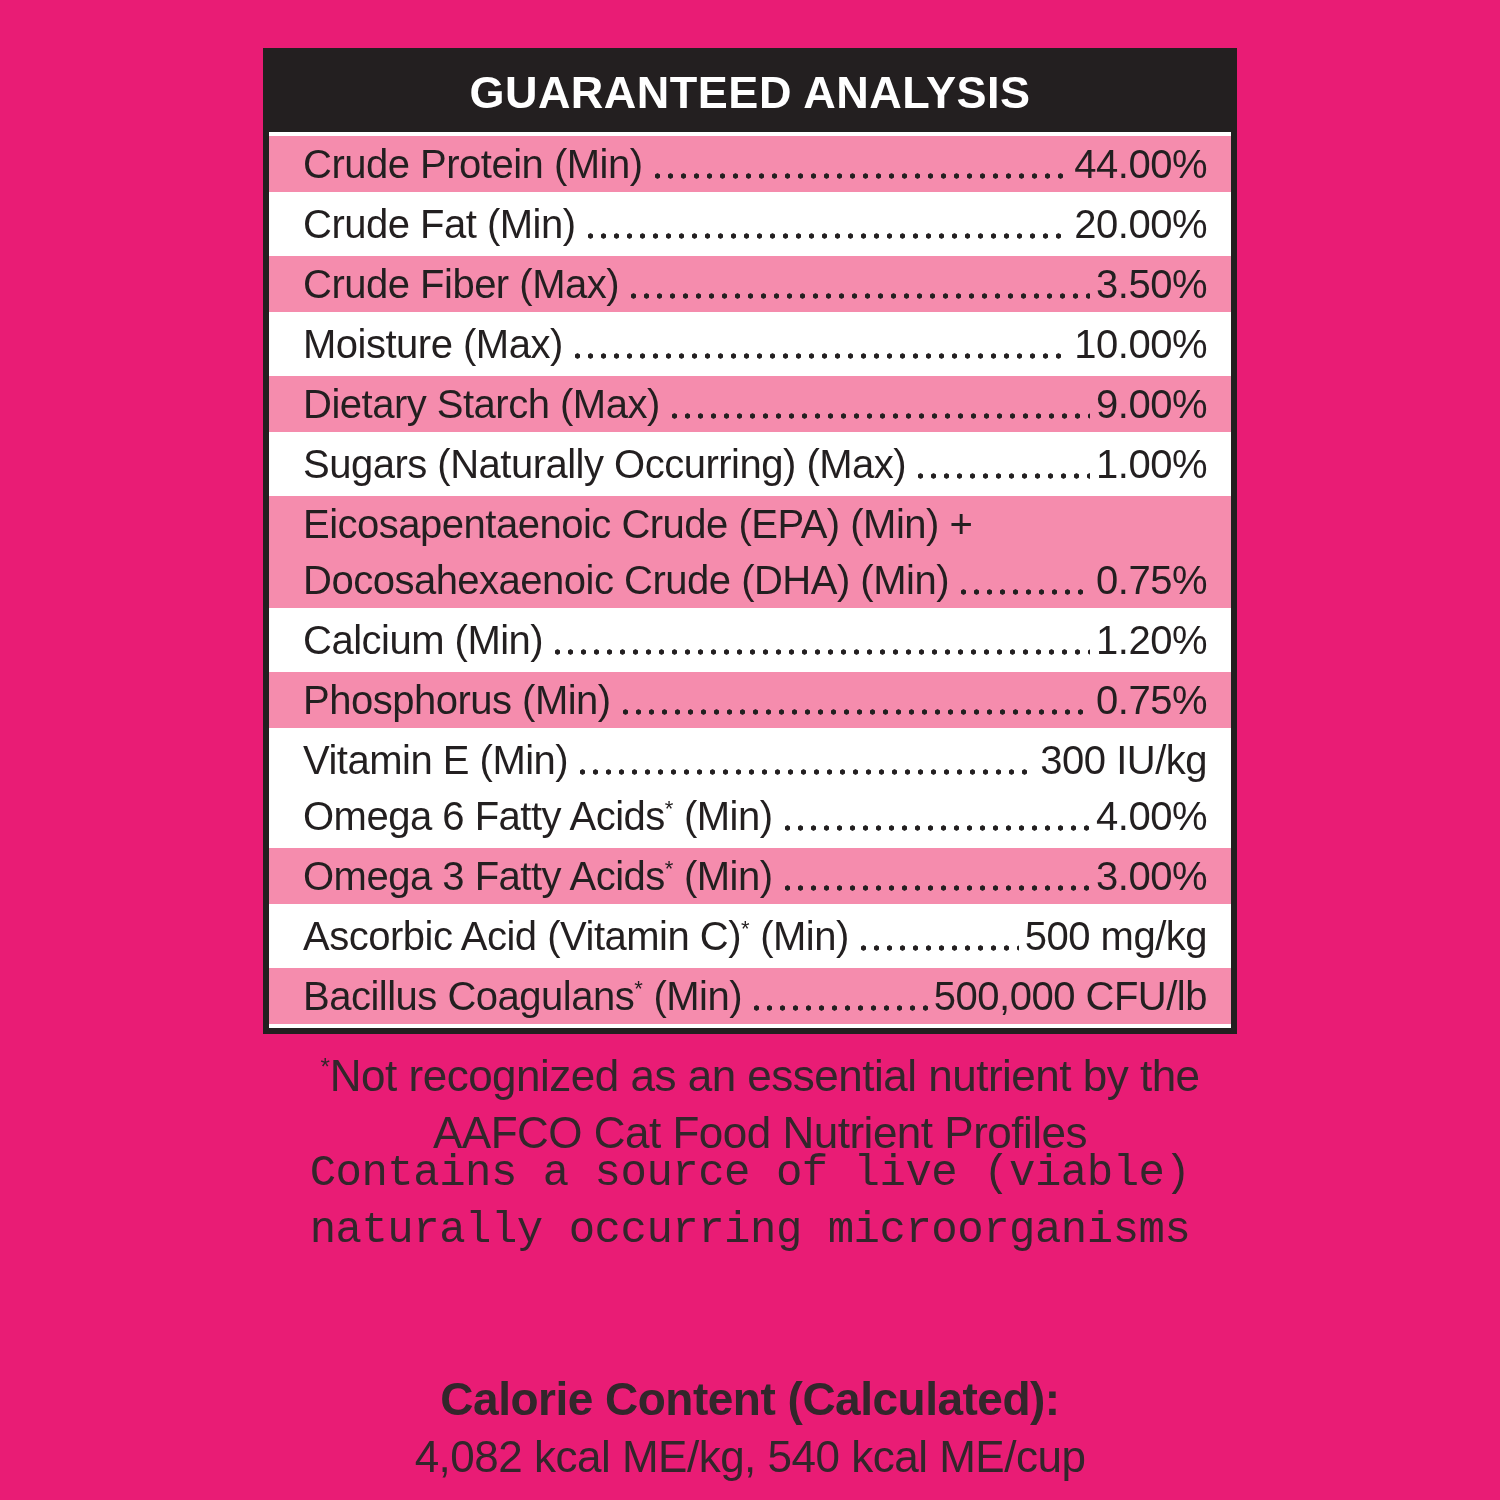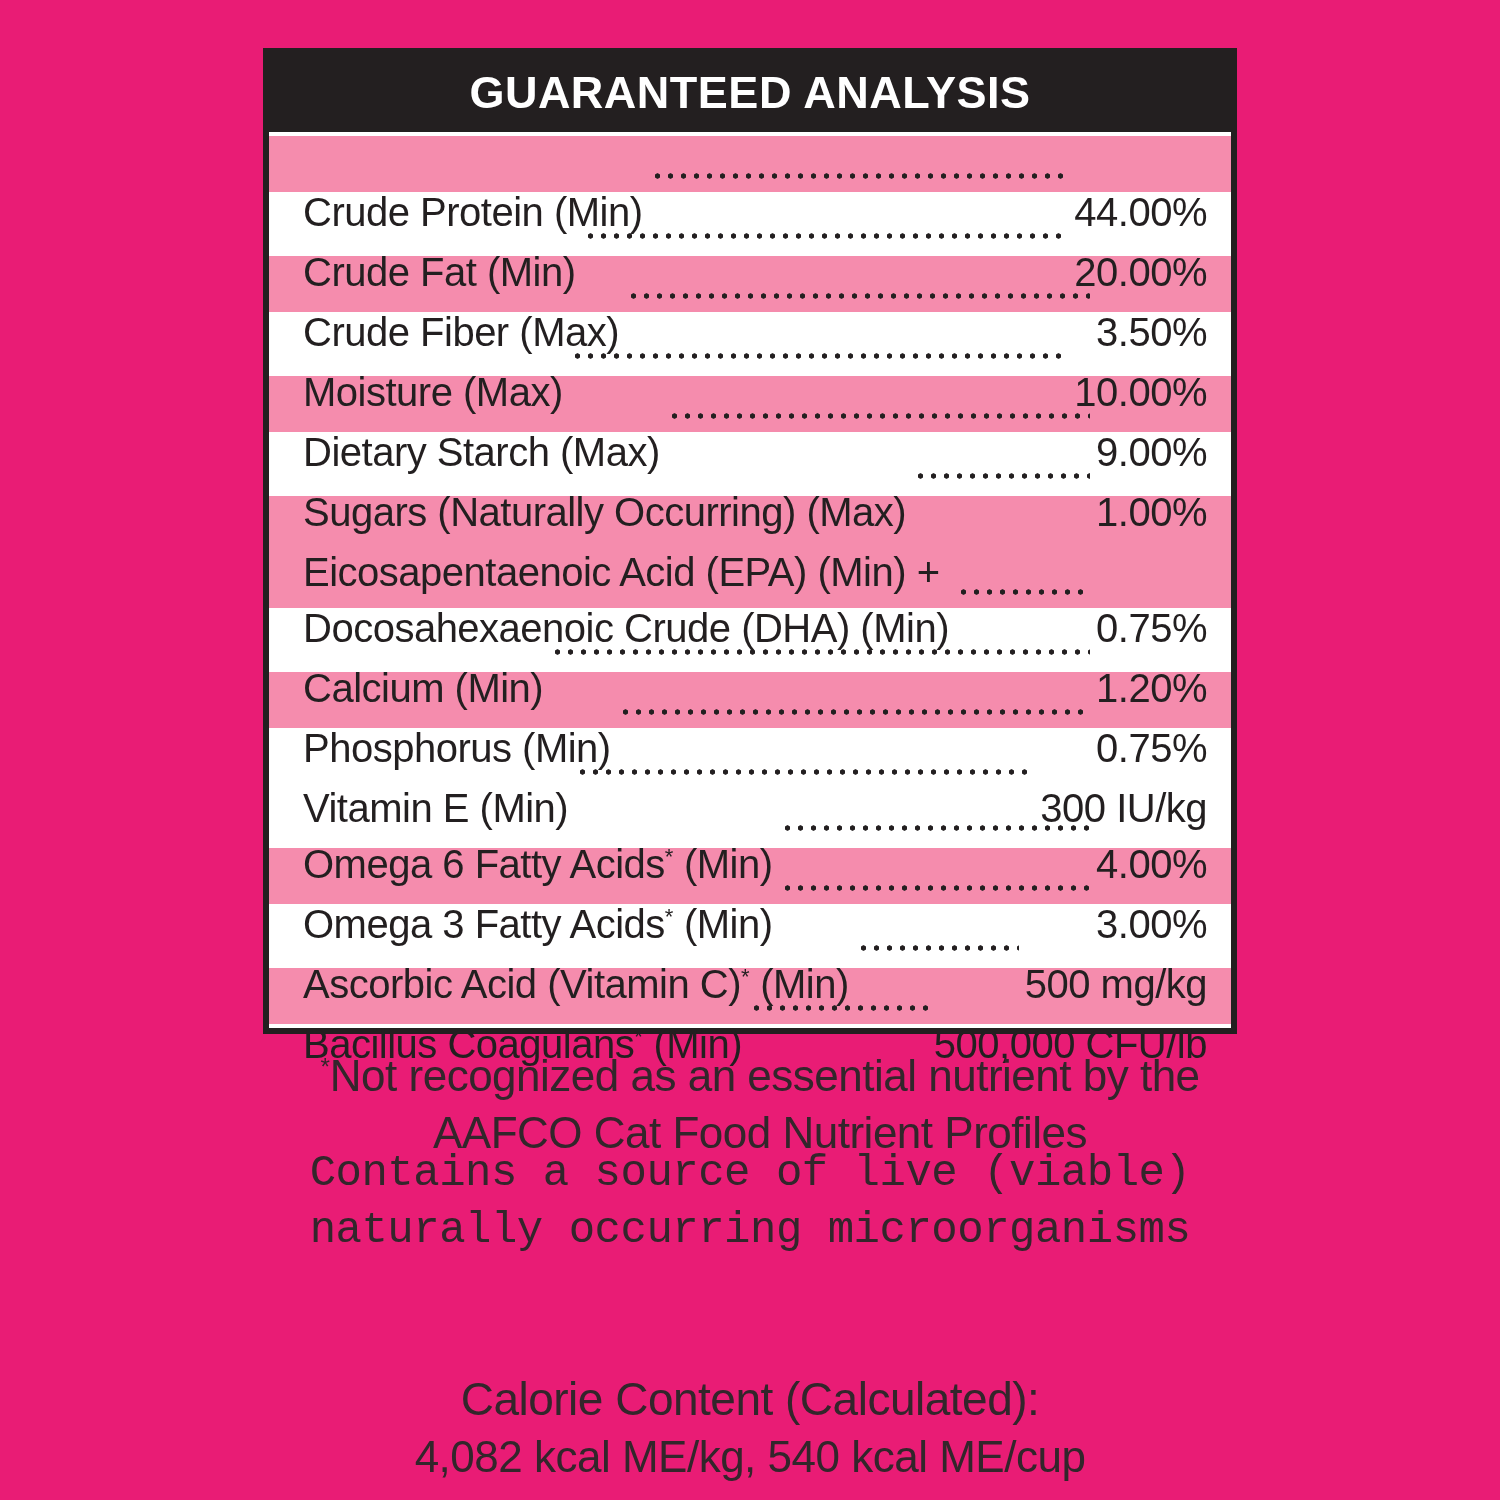--- a/index.html
+++ b/index.html
@@ -25,36 +25,36 @@
     border-top:4px solid #FFFFFF;border-bottom:4px solid #FFFFFF;
   }
   .row.white{background:#FFFFFF;text-align:center;}
   .line{
     display:flex;align-items:baseline;
     height:56px;line-height:56px;
     padding:0 24px 0 34px;
     font-size:40px;letter-spacing:-0.5px;color:#231F20;
   }
   .row .line{font-weight:500;}
-  .lab,.val{white-space:pre;margin-top:48px;}
+  .lab,.val{white-space:pre;}
   .leader{
     flex:1;height:6px;margin:0 6px 13px 8px;align-self:flex-end;
     background-image:radial-gradient(circle,#231F20 2.4px,transparent 2.9px);
     background-size:13px 6px;background-position:left center;background-repeat:repeat-x;
     min-width:40px;
   }
   sup.ast{font-size:55%;vertical-align:super;line-height:0;letter-spacing:0;}
   .footer-block{
     position:absolute;left:0;width:100%;text-align:center;
     color:#33262B;font-size:44px;line-height:57px;letter-spacing:-0.5px;
   }
   #aafco-note{top:1047px;padding-left:10px;}
   #viable-note{top:1145px;font-family:Liberation Mono, monospace;}
   #calorie-block{top:1370px;}
-  #calorie-block .cal-heading{font-weight:normal;font-size:46px;line-height:58px;}
+  #calorie-block .cal-heading{font-weight:bold;font-size:46px;line-height:58px;}
 </style>
 </head>
 <body>
 
 <div class="ga-table">
   <div class="ga-header">
     <span>GUARANTEED ANALYSIS</span>
   </div>
   <div class="ga-rows" id="rows">
       <div class="row pink">
@@ -94,21 +94,21 @@
       </div>
       <div class="row white">
         <div class="line">
           <span class="lab">Sugars (Naturally Occurring) (Max)</span>
           <span class="leader"></span>
           <span class="val">1.00%</span>
         </div>
       </div>
       <div class="row pink">
         <div class="line">
-          <span class="lab">Eicosapentaenoic Acid (EPA) (Min) +</span>
+          <span class="lab">Eicosapentaenoic Crude (EPA) (Min) +</span>
         </div>
         <div class="line">
           <span class="lab">Docosahexaenoic Crude (DHA) (Min)</span>
           <span class="leader"></span>
           <span class="val">0.75%</span>
         </div>
       </div>
       <div class="row white">
         <div class="line">
           <span class="lab">Calcium (Min)</span>

